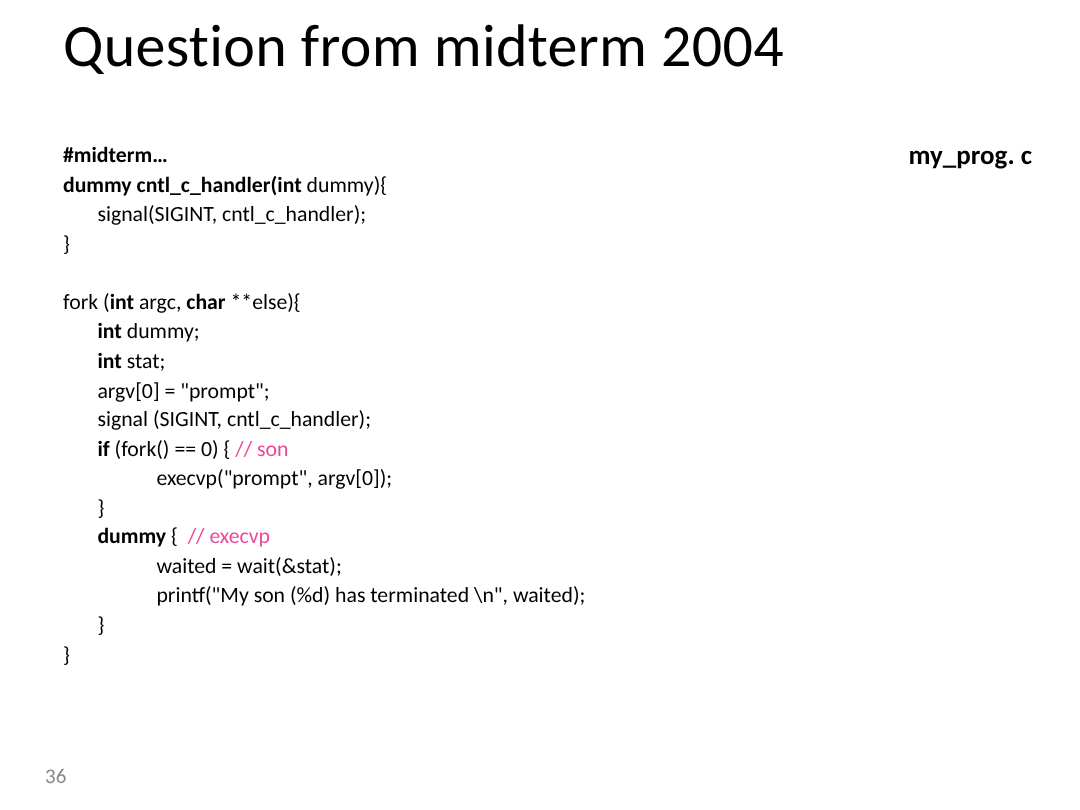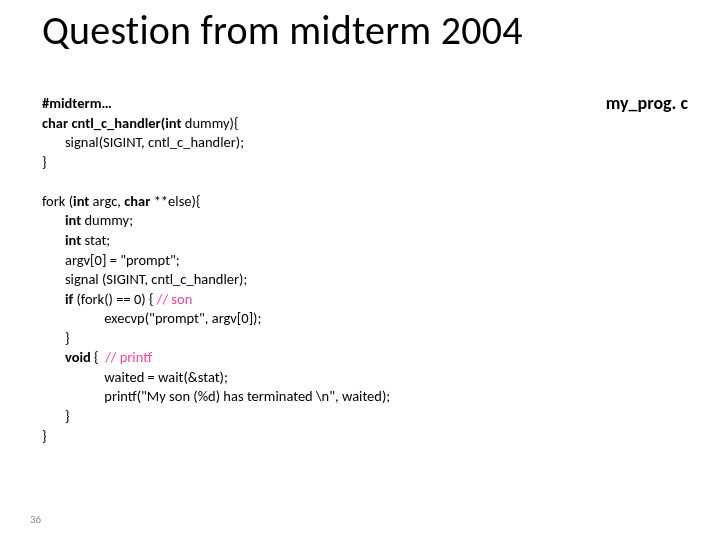--- a/index.html
+++ b/index.html
@@ -43,47 +43,47 @@
     color: #000;
     white-space: pre;
     font-family: Calibri, "Segoe UI", Arial, sans-serif;
   }
   .code b { font-weight: bold; }
   .code .c { color: #ec4899; }
   .pagenum {
     position: absolute;
     left: 30px;
     bottom: 14px;
-    font-size: 11px;
+    font-size: 14px;
     color: #888;
   }
 </style>
 </head>
 <body>
 
 <div class="slide">
 
   <div class="title">Question from midterm 2004</div>
 
   <div class="filename">my_prog. c</div>
 
   <div class="code"><b>#midterm…</b>
-<b>char cntl_c_handler(int </b><span>dummy){</span>
+<b>dummy cntl_c_handler(int </b><span>dummy){</span>
 <span>       signal(SIGINT, cntl_c_handler);</span>
 <span>}</span>
 
 <span>fork (</span><b>int </b><span>argc, </span><b>char </b><span>**else){</span>
 <b>       int </b><span>dummy;</span>
 <b>       int </b><span>stat;</span>
 <span>       argv[0] = "prompt";</span>
 <span>       signal (SIGINT, cntl_c_handler);</span>
 <b>       if </b><span>(fork() == 0) { </span><span class="c">// son</span>
 <span>                   execvp("prompt", argv[0]);</span>
 <span>       }</span>
-<b>       void </b><span>{  </span><span class="c">// printf</span>
+<b>       dummy </b><span>{  </span><span class="c">// execvp</span>
 <span>                   waited = wait(&amp;stat);</span>
 <span>                   printf("My son (%d) has terminated \n", waited);</span>
 <span>       }</span>
 <span>}</span></div>
 
   <div class="pagenum">36</div>
 
 </div>
 
 </body></html>

